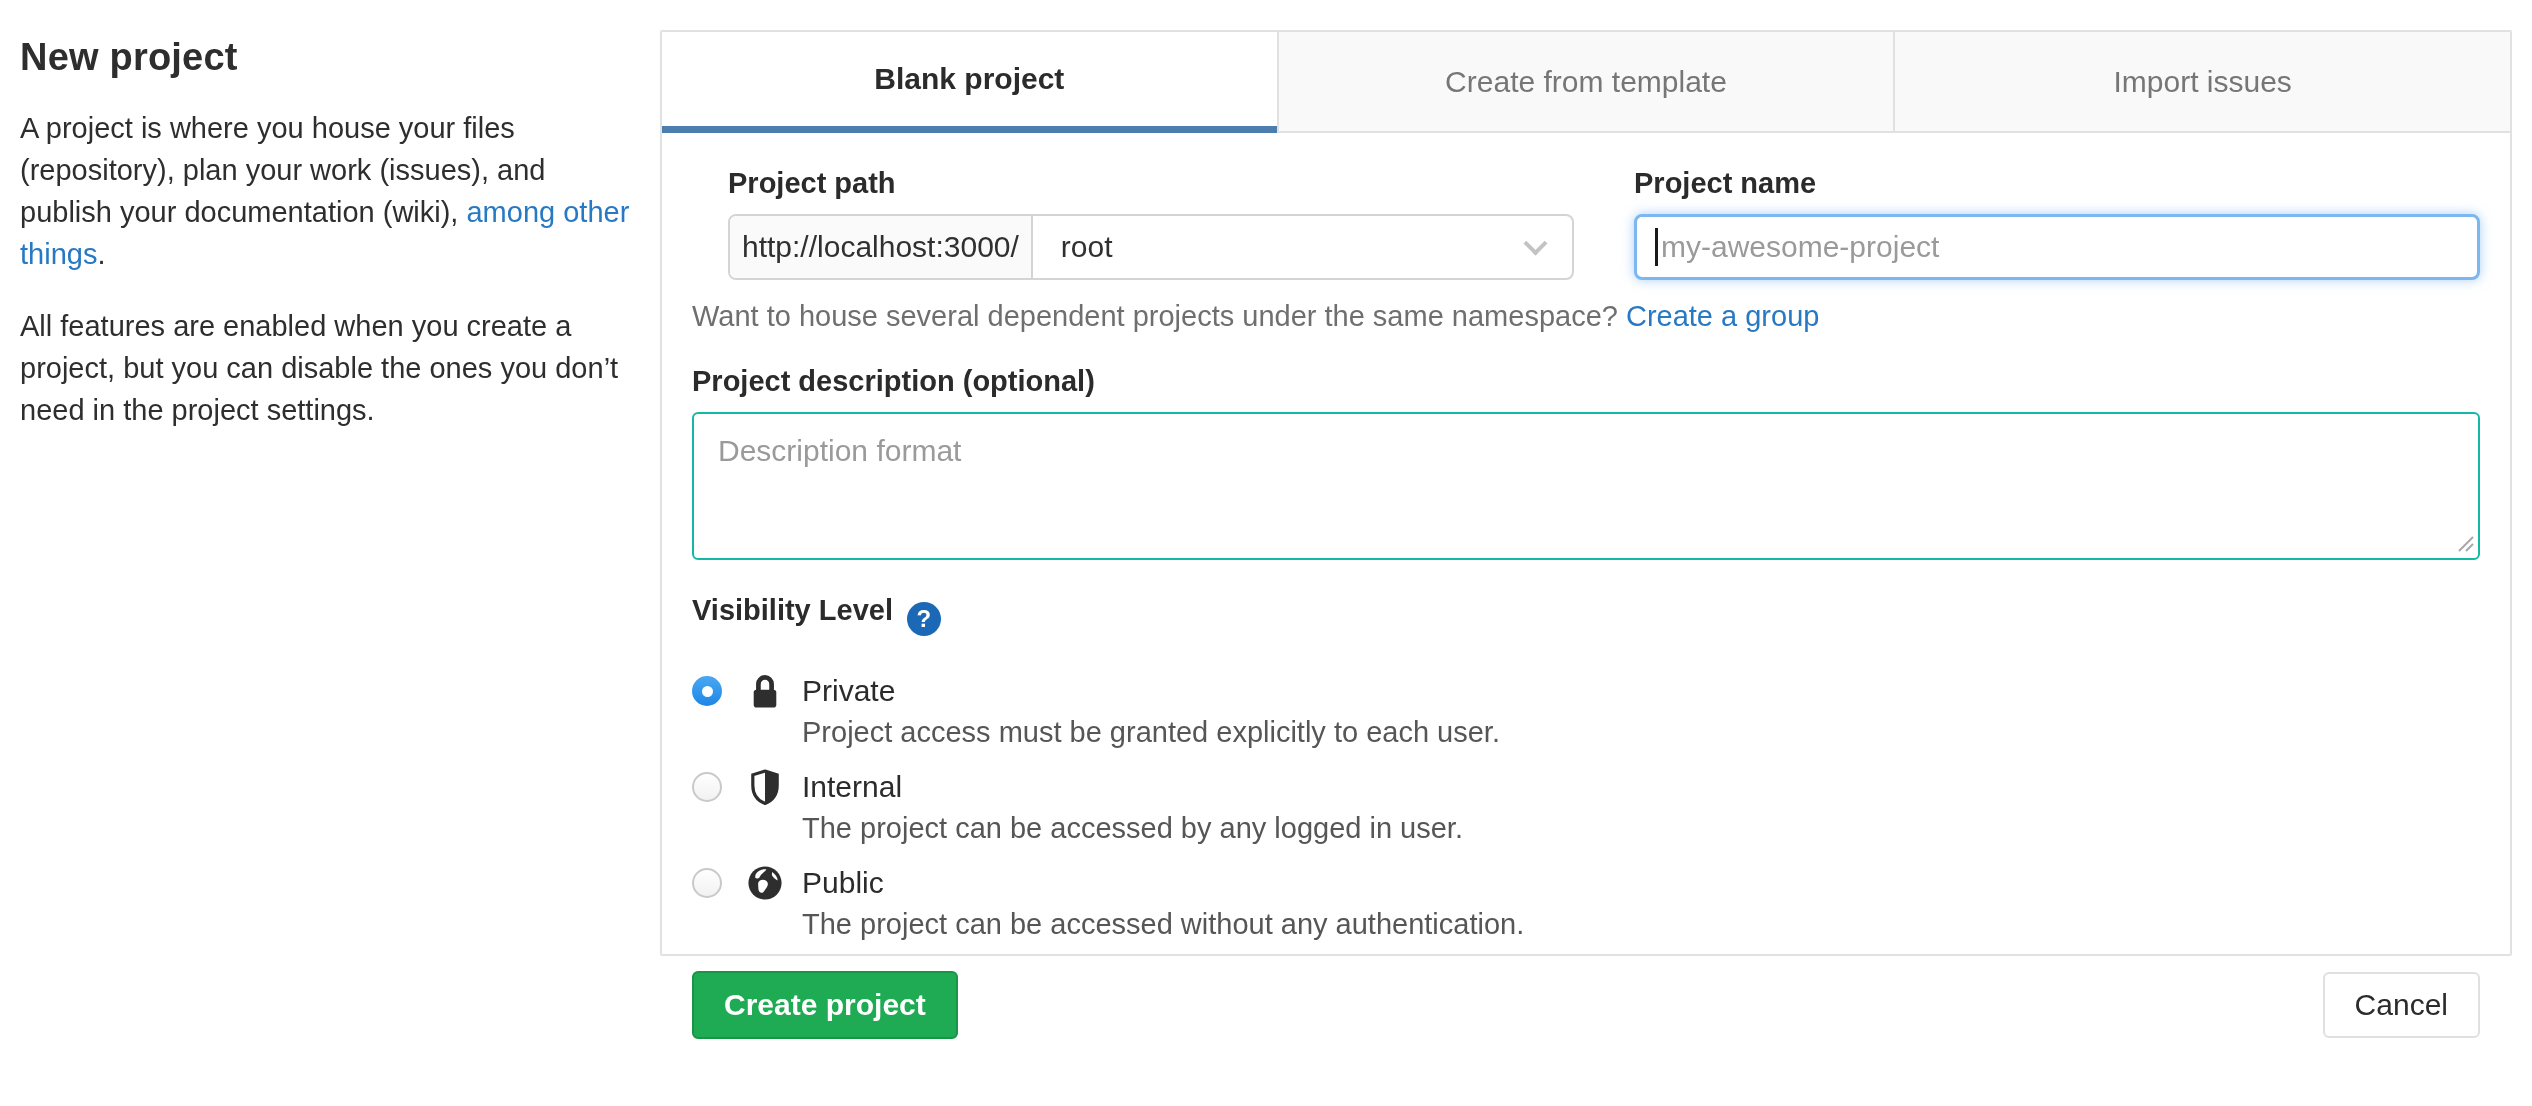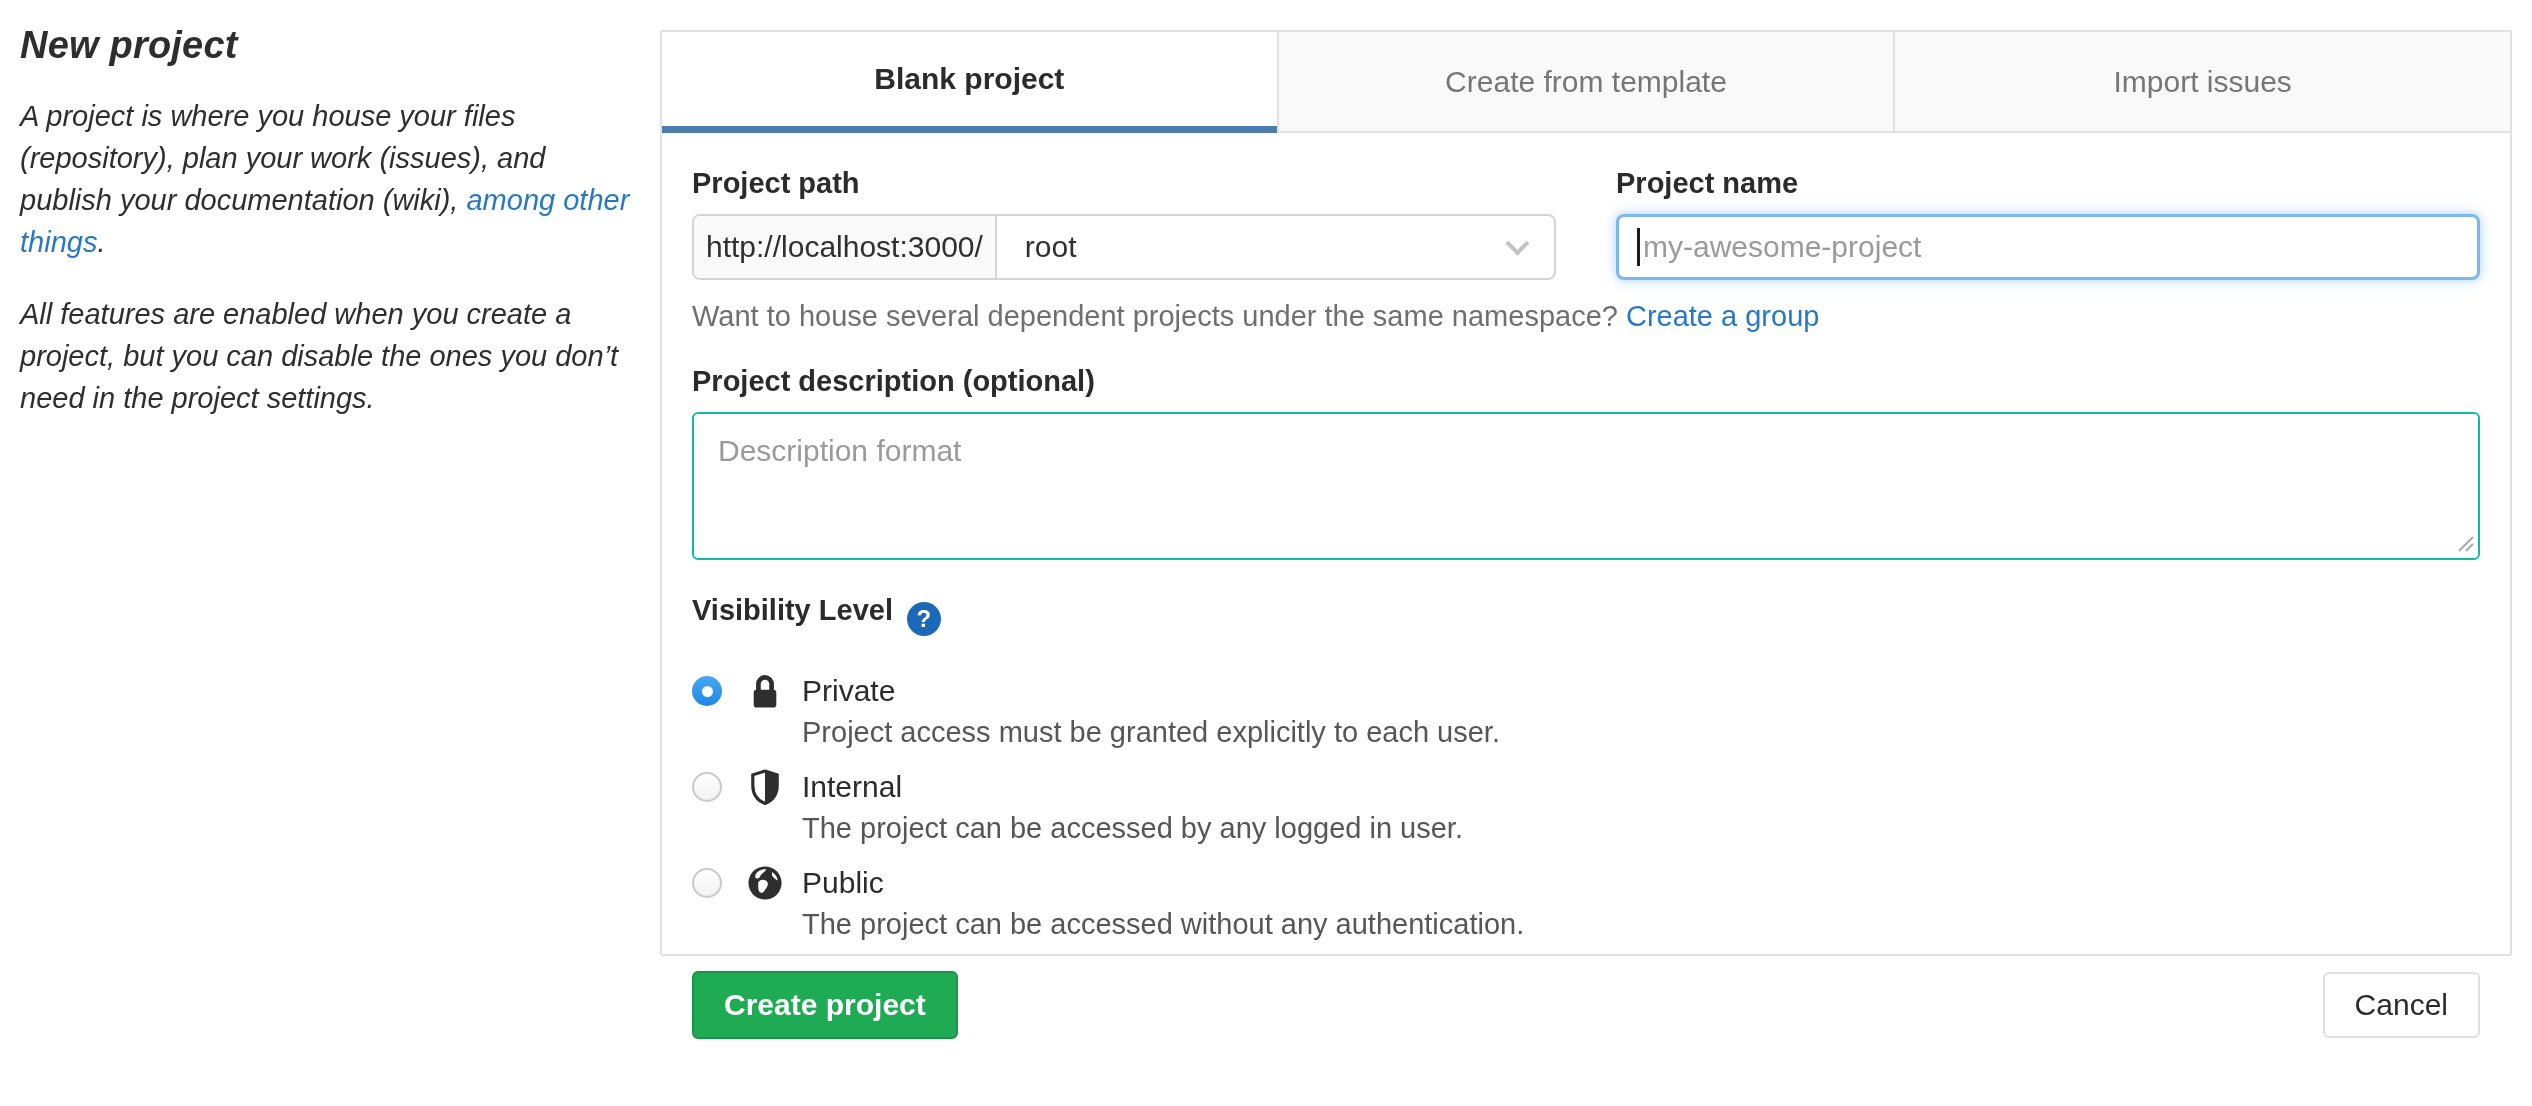--- a/index.html
+++ b/index.html
@@ -7,21 +7,21 @@
   body {
     width: 2532px; height: 1106px;
     position: relative;
     font-family: "Liberation Sans", sans-serif;
     color: #2b2b2b;
     overflow: hidden;
   }
 
   
   .intro {
-    position: absolute; left: 20px; top: 24px; width: 612px; font-style: italic;
+    position: absolute; left: 20px; top: 36px; width: 612px;
   }
   .intro h1 {
     font-size: 38px; font-weight: 700; color: #2e2e2e; margin: 0 0 28px 0;
     letter-spacing: 0.2px;
   }
   .intro p {
     font-size: 29px; line-height: 42px; color: #2e2e2e; margin: 0 0 30px 0;
   }
   a.link { color: #2779c4; text-decoration: none; cursor: pointer; }
 
@@ -45,21 +45,21 @@
   }
 
   
   .form { padding: 34px 30px 0 30px; }
 
   .field-label {
     display: block; font-size: 29px; font-weight: 700; color: #2b2b2b;
     margin-bottom: 14px;
   }
 
-  .row-top { display: flex; gap: 60px; }
+  .row-top { display: flex; gap: 60px; margin-left: 36px; }
   .col { flex: 1; min-width: 0; }
 
   .input-group {
     display: flex; height: 66px; border: 2px solid #d4d4d4; border-radius: 8px;
     background: #fff; overflow: hidden;
   }
   .input-addon {
     display: flex; align-items: center; padding: 0 12px;
     background: #fafafa; border-right: 2px solid #d4d4d4;
     font-size: 30px; color: #303030; white-space: nowrap;

